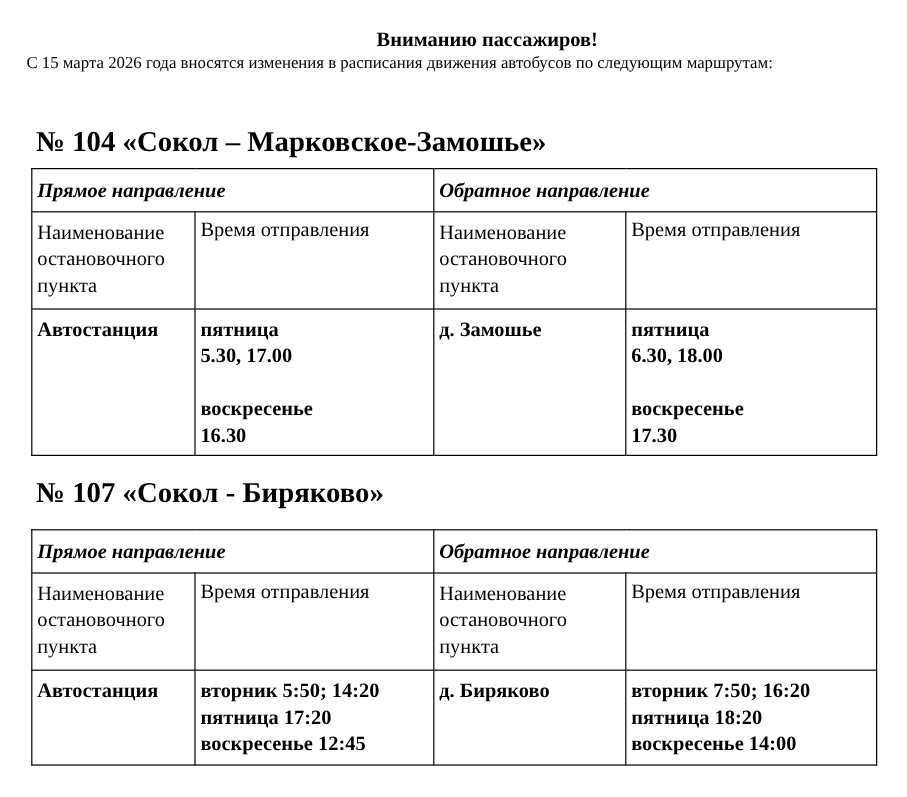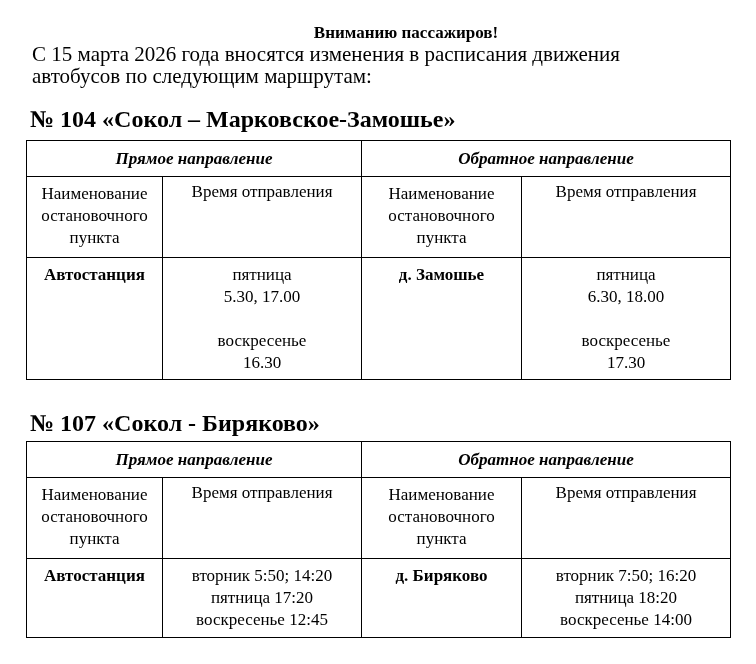--- a/index.html
+++ b/index.html
@@ -5,39 +5,39 @@
   html, body { margin: 0; padding: 0; background: #ffffff; }
   body {
     width: 756px; height: 664px; position: relative; overflow: hidden;
     font-family: "Liberation Serif", serif; color: #000;
   }
   .title {
     position: absolute; left: 0; width: 756px; top: 23px;
     text-align: center; font-weight: bold; font-size: 17px; line-height: 20px; padding-left: 28px;
   }
   .intro {
-    position: absolute; left: 32px; top: 43px; width: 680px;
-    font-size: 21px; line-height: 22px;
+    position: absolute; left: 22px; top: 43px; width: 680px;
+    font-size: 14px; line-height: 22px;
   }
   .route-title {
     position: absolute; left: 30px; font-weight: bold; font-size: 24px; line-height: 22px;
   }
   table.sched {
     position: absolute; left: 26px; width: 704px;
     border-collapse: collapse; table-layout: fixed;
     font-size: 17px;
   }
   table.sched td {
-    border: 1.5px solid #000; vertical-align: top; text-align: center; padding: 0 4px;
+    border: 1.5px solid #000; vertical-align: top; padding: 0 4px;
   }
   td.dir { font-style: italic; font-weight: bold; vertical-align: middle !important; }
   td.colhead { line-height: 22px; padding-top: 6px !important; }
   td.colhead.time { padding-top: 4px !important; }
   td.stop { font-weight: bold; line-height: 22px; padding-top: 6px !important; }
-  td.times { font-weight: normal; line-height: 22px; padding-top: 6px !important; }
+  td.times { font-weight: bold; line-height: 22px; padding-top: 6px !important; }
   .gap { height: 22px; }
 </style>
 </head>
 <body>
 
 <div class="title">Вниманию пассажиров!</div>
 <div class="intro">С 15 марта 2026 года вносятся изменения в расписания движения автобусов по следующим маршрутам:</div>
 
 <div class="route-title" style="top:108px;">№ 104 «Сокол – Марковское-Замошье»</div>
 <table class="sched" style="top:140px;">
@@ -72,21 +72,21 @@
       <div>пятница</div>
       <div>6.30, 18.00</div>
       <div class="gap"></div>
       <div>воскресенье</div>
       <div>17.30</div>
     </td>
   </tr>
 </tbody>
   </table>
 
-<div class="route-title" style="top:412px;">№ 107 «Сокол - Биряково»</div>
+<div class="route-title" style="top:400px;">№ 107 «Сокол - Биряково»</div>
 <table class="sched" style="top:441px;">
   <colgroup>
     <col style="width:136px">
       <col style="width:199px">
       <col style="width:160px">
       <col style="width:209px">
   </colgroup>
   <tbody>
       <tr style="height:36px;">
     <td class="dir" colspan="2">Прямое направление</td>

